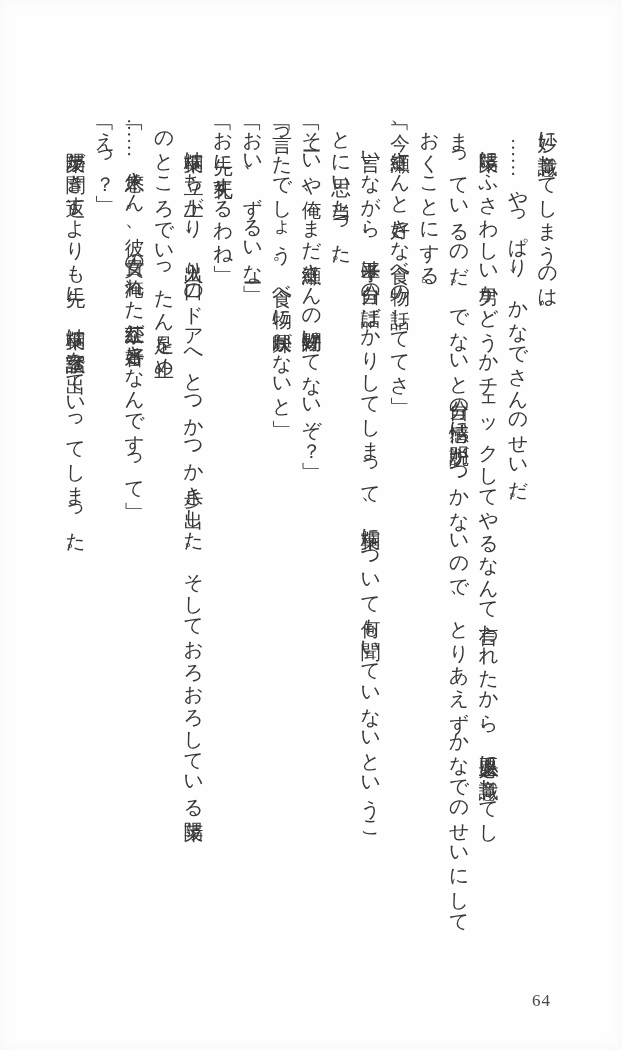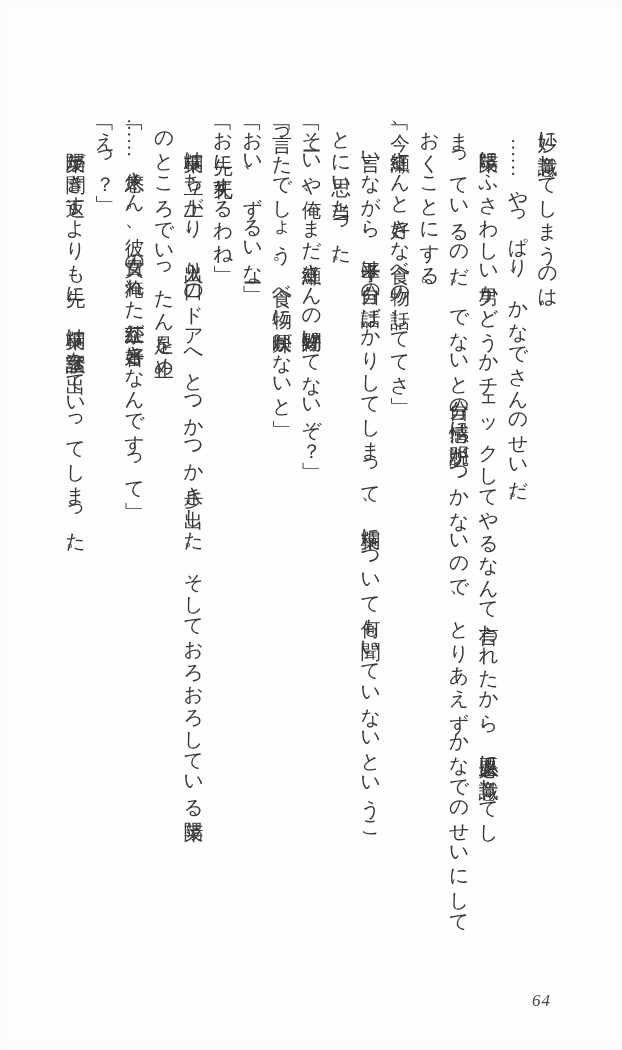--- a/index.html
+++ b/index.html
@@ -34,21 +34,20 @@
   .text-line {
     line-height: 29.5px;
     margin: 0;
     white-space: pre;
   }
   .page-number {
     position: absolute;
     left: 532px;
     top: 991px;
     font-size: 17px;
-    font-style: italic;
     color: #4a4a4a;
     letter-spacing: 1px;
   }
 </style>
 </head>
 <body style="background: rgb(254, 254, 254);">
 
 <div class="scan-page">
   <div class="text-block" style="color: rgb(56, 56, 56);">
       <div class="text-line">妙に意識してしまうのは。</div>

